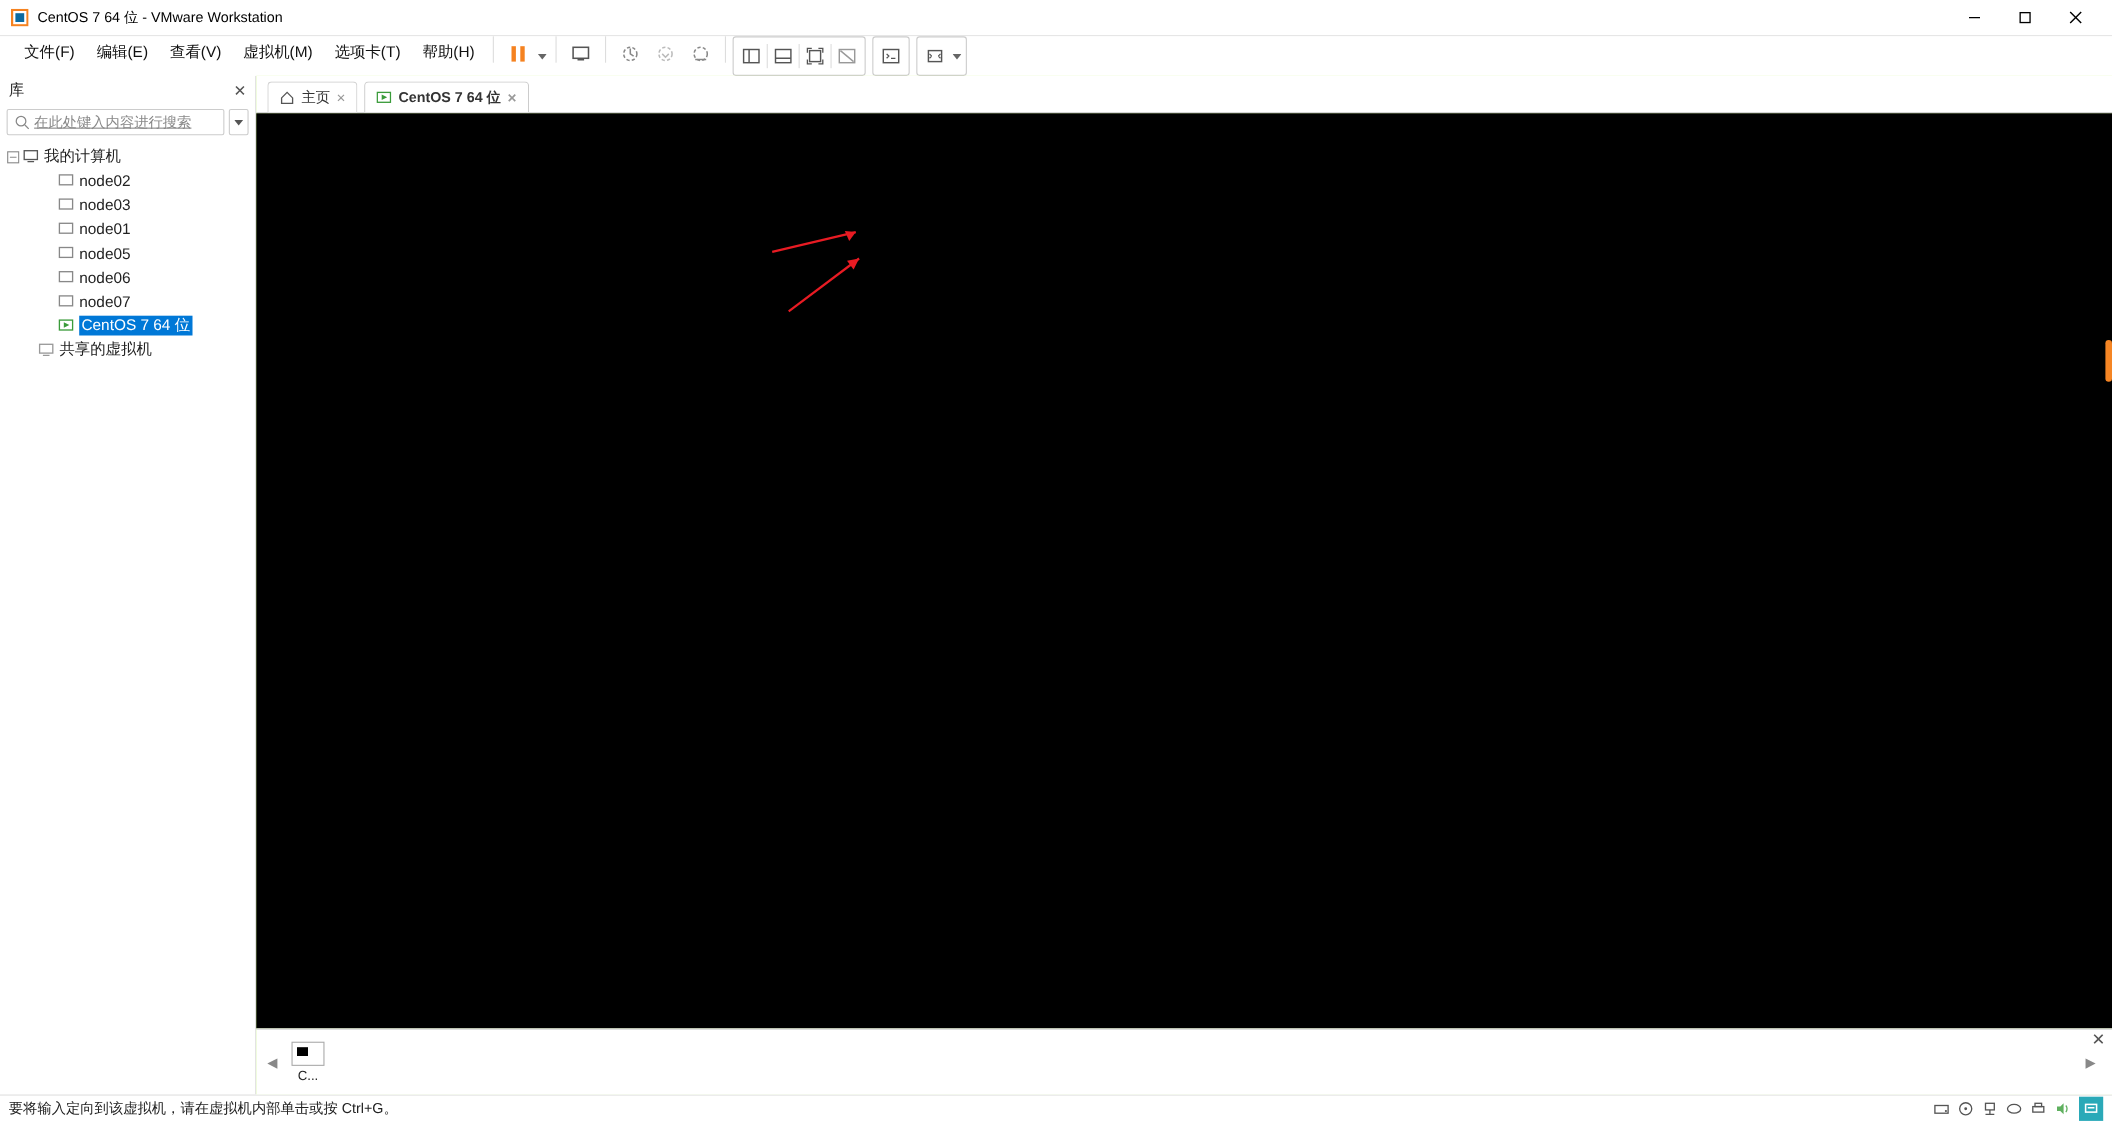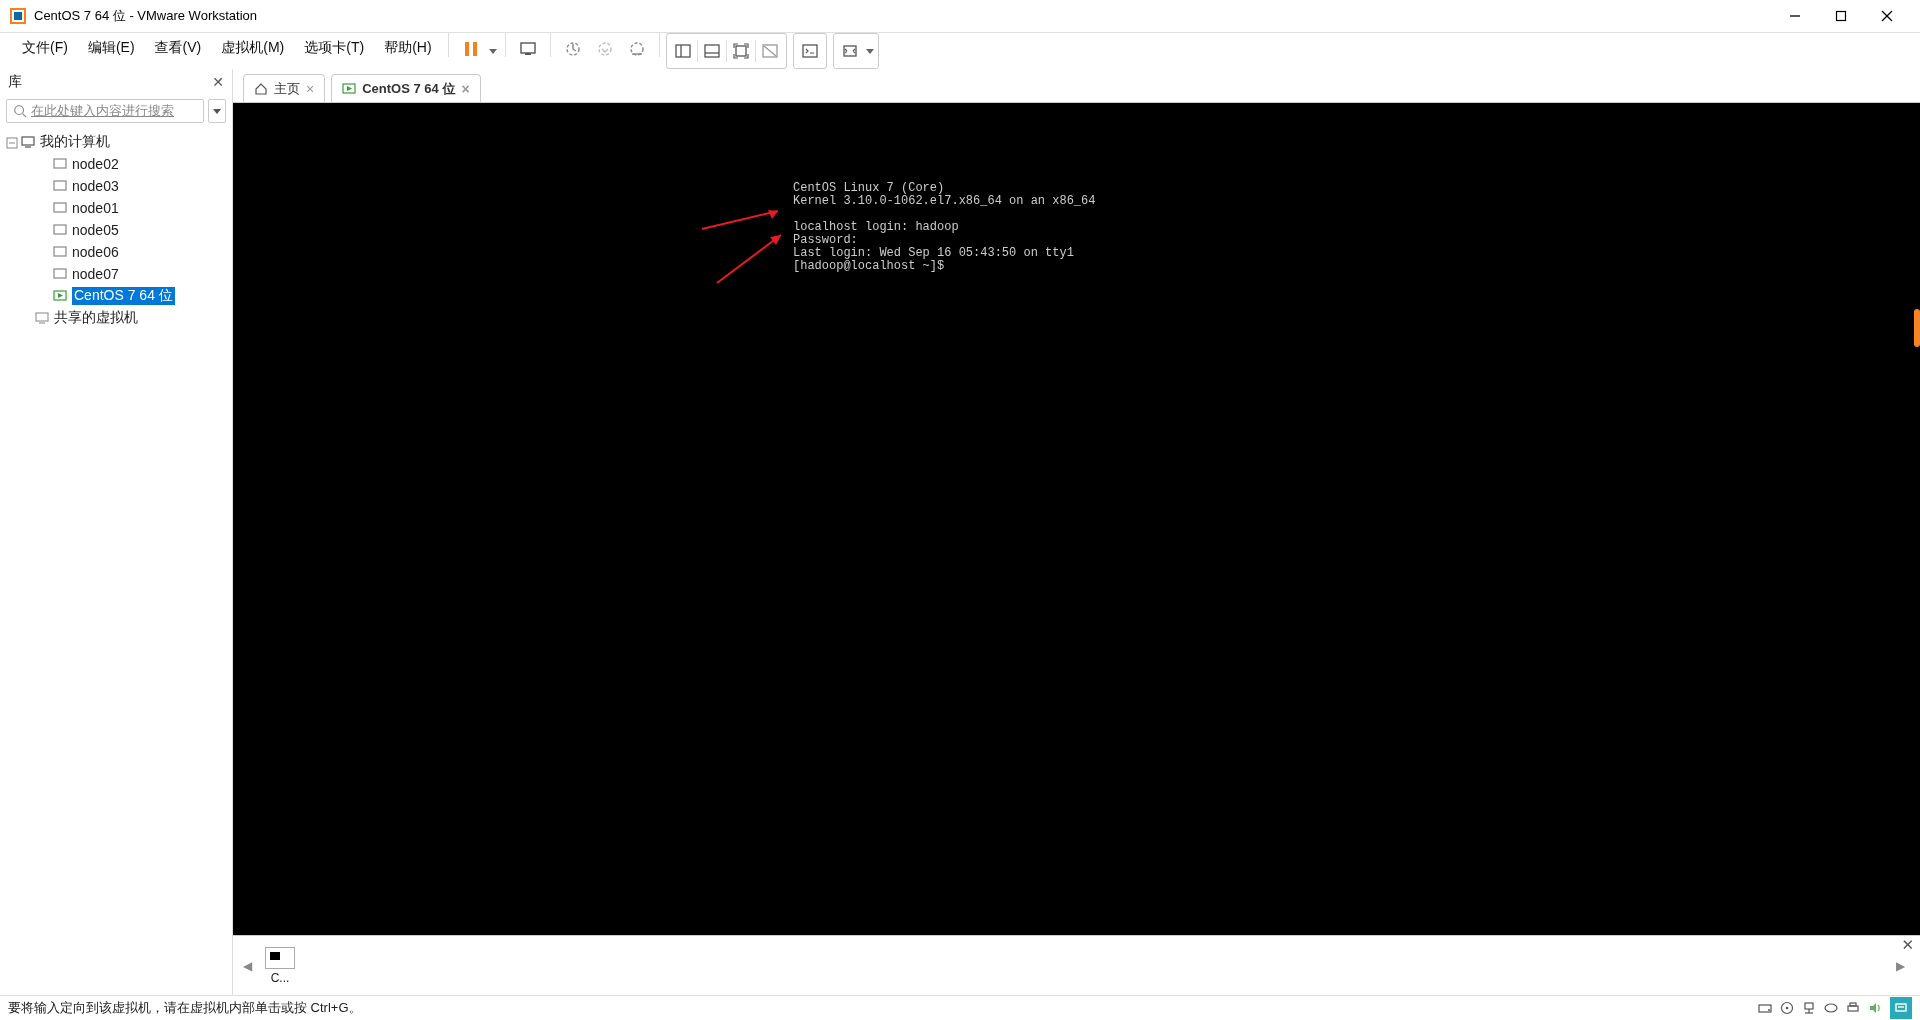--- a/index.html
+++ b/index.html
@@ -311,27 +311,20 @@
       <div class="tab active">
         <svg viewBox="0 0 14 14">
             <rect x="1" y="2" width="12" height="9" fill="none" stroke="#3a9b3a" stroke-width="1.2"></rect>
             <polygon points="5,4 5,9 10,6.5" fill="#3a9b3a"></polygon>
           </svg>
         <span>CentOS 7 64 位</span>
         <span class="close-tab">×</span>
       </div>
     </div>
     <div class="console-wrap">
-      <div class="console">CentOS Linux 7 (Core)
-Kernel 3.10.0-1062.el7.x86_64 on an x86_64
-
-localhost login: hadoop
-Password:
-Last login: Wed Sep 16 05:43:50 on tty1
-[hadoop@localhost ~]$</div>
 
       <div class="arrow" style="left:465px; top:104px;">
         <svg width="92" height="24">
             <line x1="4" y1="22" x2="80" y2="4"></line>
             <polygon points="80,4 70,3 74,12"></polygon>
           </svg>
       </div>
       <div class="arrow" style="left:480px; top:126px;">
         <svg width="80" height="56">
             <line x1="4" y1="54" x2="68" y2="6"></line>

